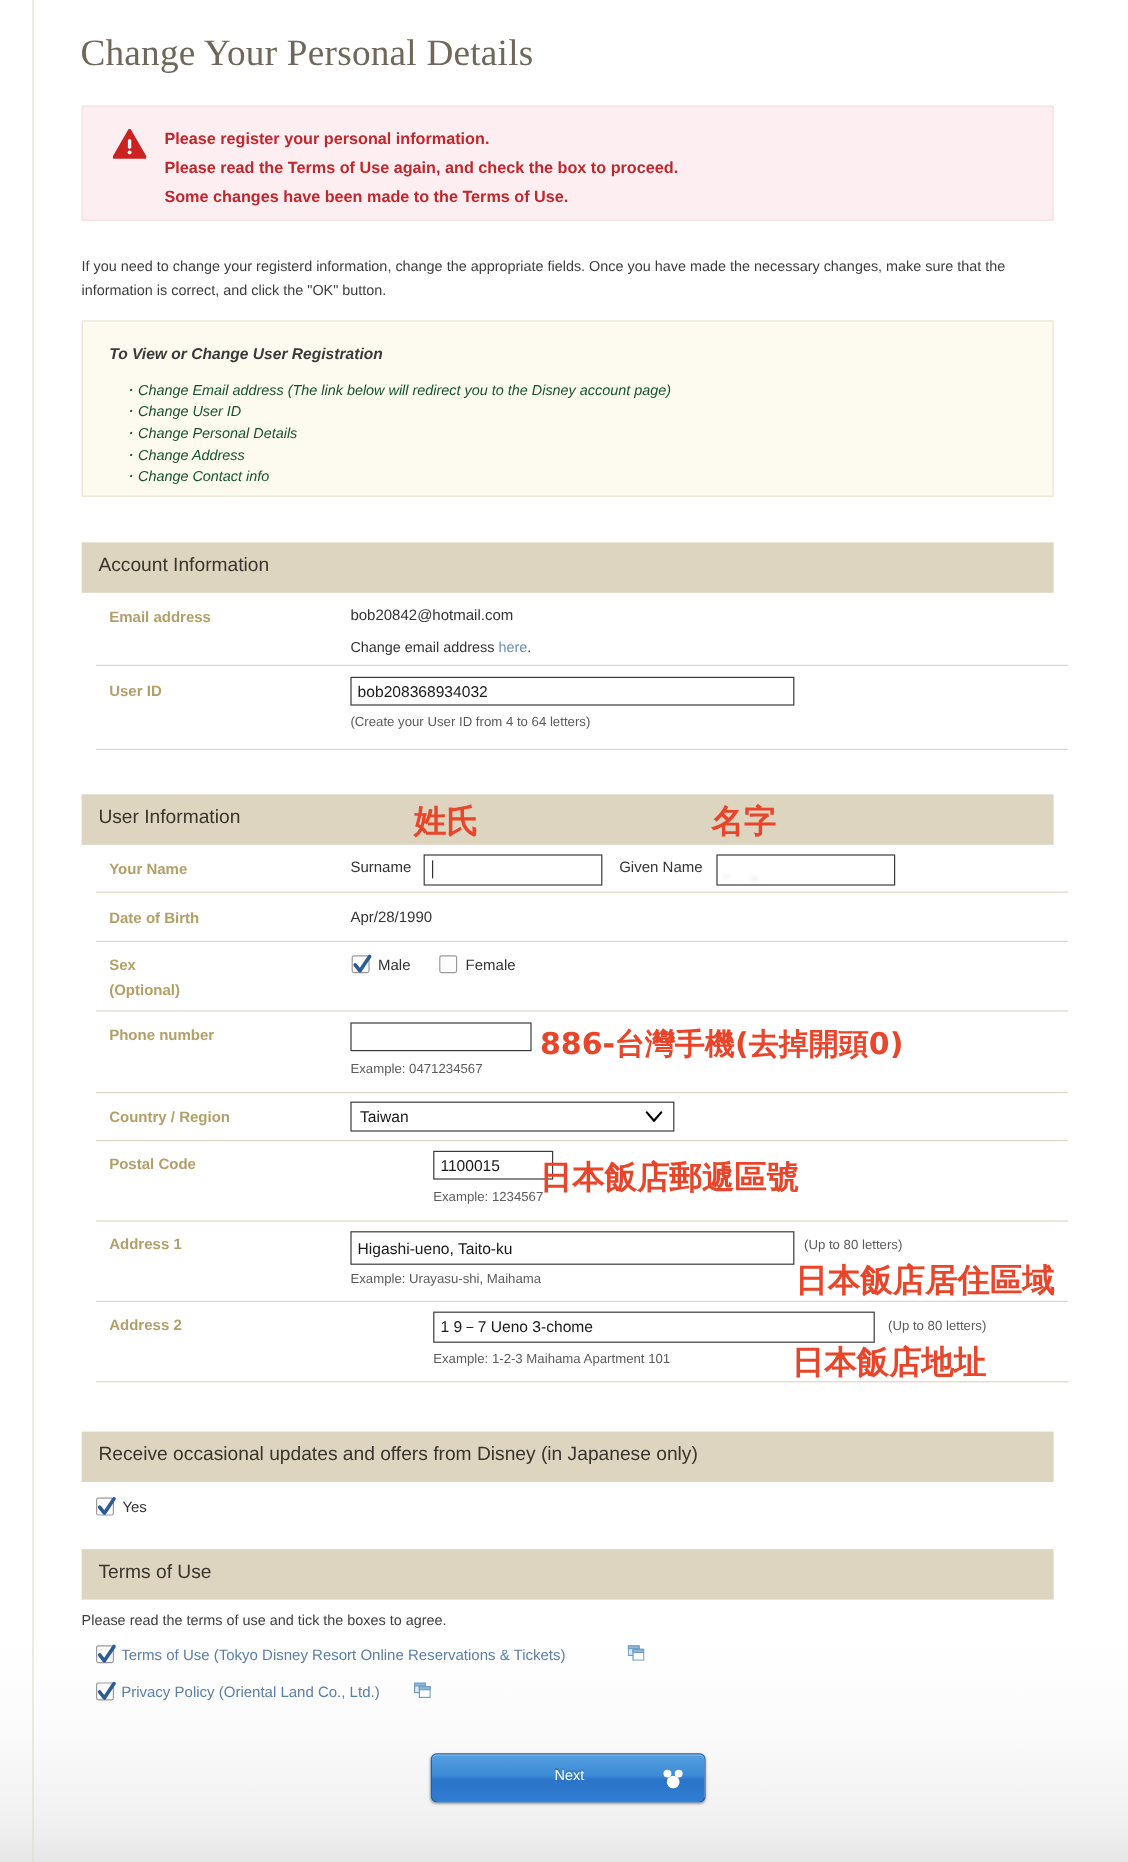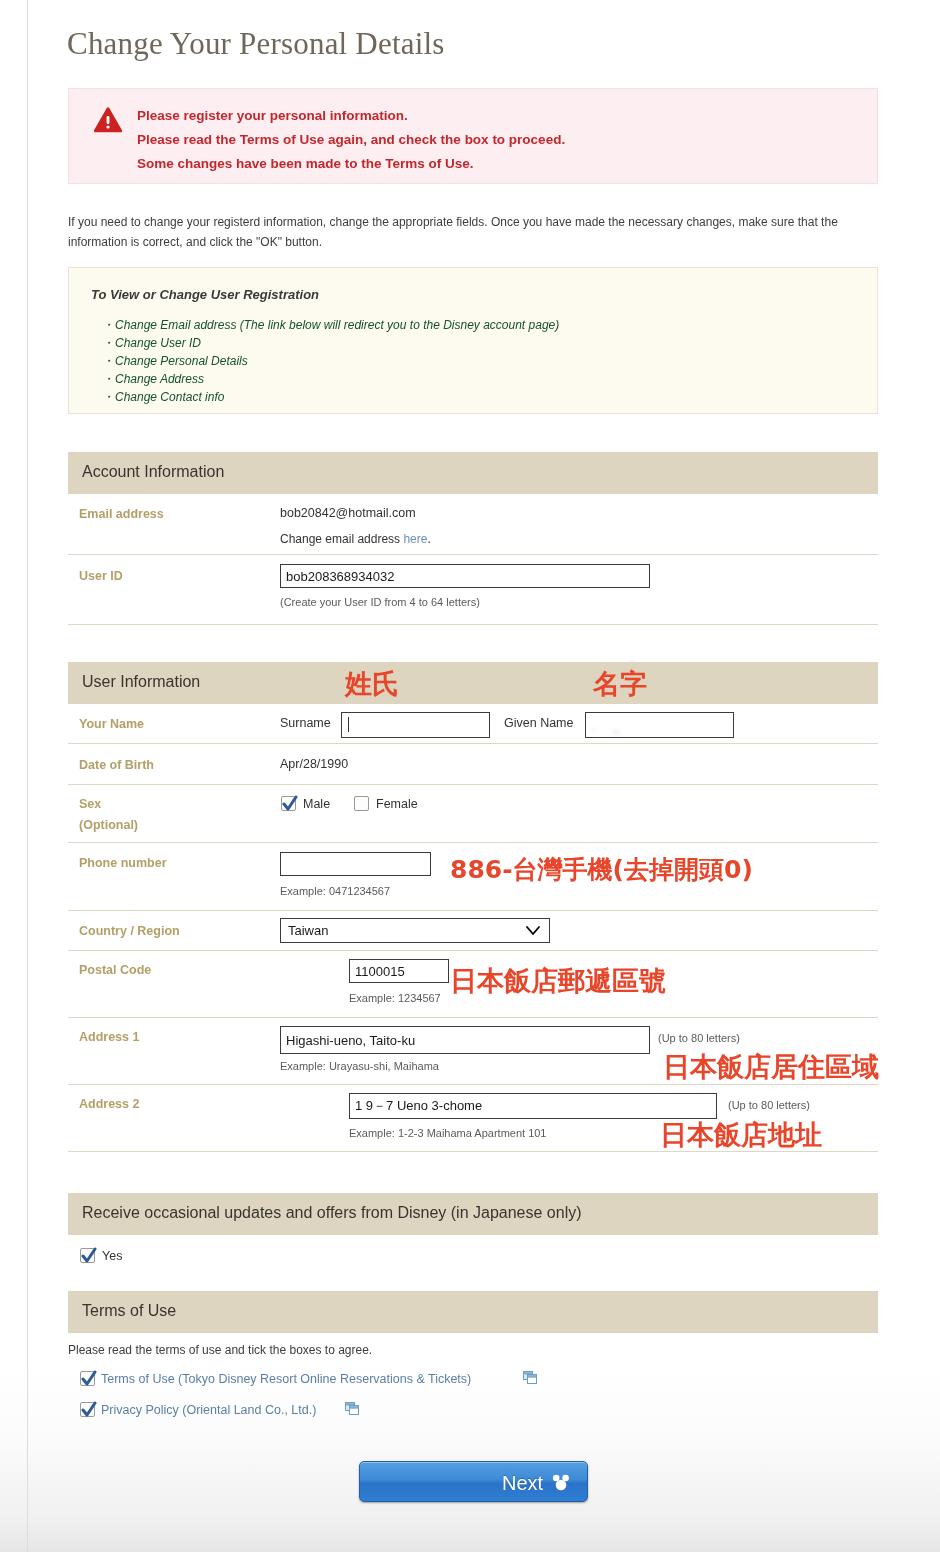--- a/index.html
+++ b/index.html
@@ -129,21 +129,21 @@
   .section-header span {
     position: absolute;
     left: 14px; top: 11px;
     font-size: 16px;
     color: #3a352c;
   }
 
   
   .row {
     position: absolute;
-    left: 68px;
+    left: 80px;
     width: 810px;
     border-bottom: 1px solid #ded7c6;
     box-sizing: border-box;
   }
   .flabel {
     position: absolute;
     left: 11px;
     font-size: 12.5px;
     font-weight: bold;
     color: #b3a068;
@@ -270,23 +270,22 @@
     box-shadow: 0 1px 2px rgba(0,0,0,0.35), inset 0 1px 0 rgba(255,255,255,0.35);
     box-sizing: border-box;
     cursor: pointer;
   }
   .next-label {
     position: absolute;
     left: 0; top: 10px;
     width: 229px;
     text-align: center;
     color: #ffffff;
-    font-size: 20px;
+    font-size: 12px;
     text-shadow: 0 -1px 1px rgba(0,0,0,0.25);
-    padding-left: 48px;
   }
   .mickey { position: absolute; right: 17px; top: 12px; width: 18px; height: 17px; }
 </style>
 </head>
 <body>
 
 <div id="page">
   <div class="left-rule"></div>
 
   <div class="content">

